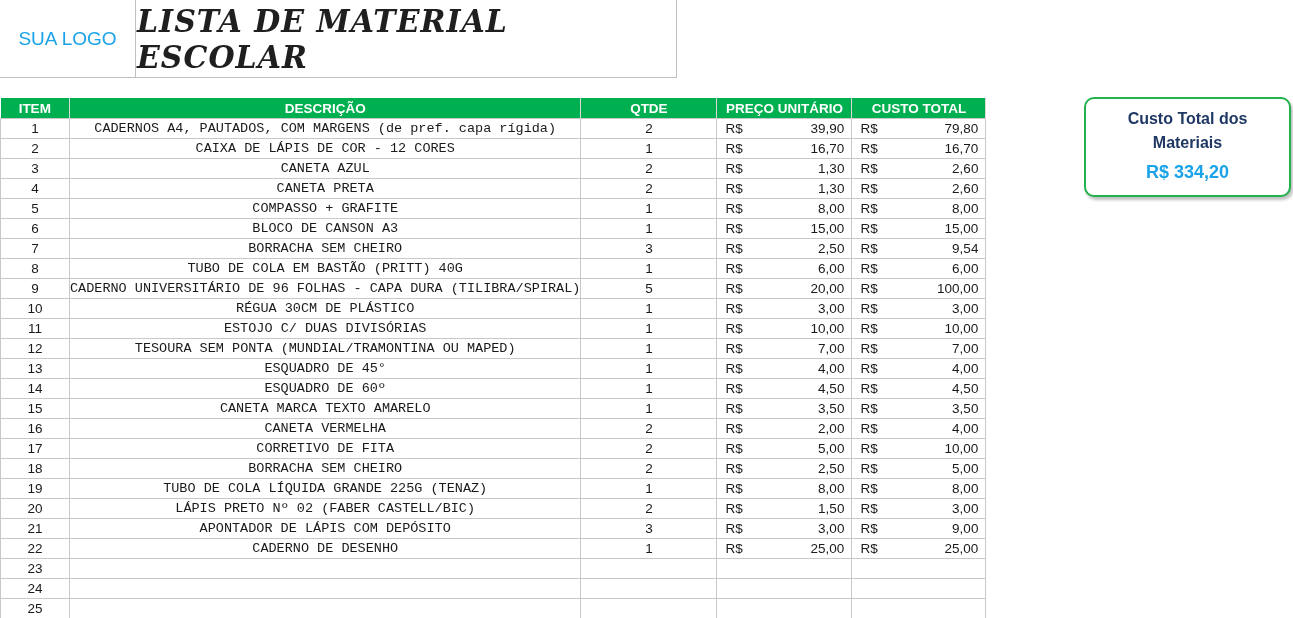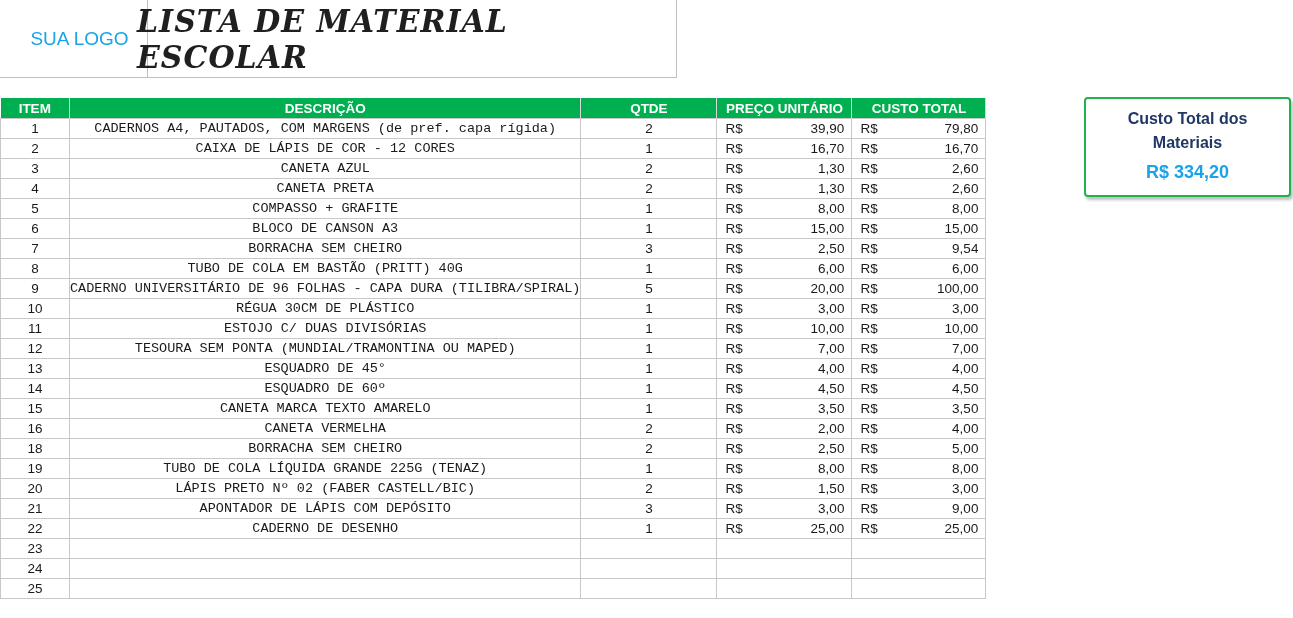--- a/index.html
+++ b/index.html
@@ -1,39 +1,39 @@
 <!DOCTYPE html>
 <html><head>
 <meta charset="utf-8">
 <style>
   html, body { margin:0; padding:0; background:#ffffff; }
   body { width:1293px; height:618px; position:relative; overflow:hidden;
          font-family:"Liberation Sans", sans-serif; color:#1a1a1a; }
   .header-box { position:absolute; left:0; top:0; width:677px; height:78px;
                 border-right:1px solid #bfbfbf; border-bottom:1px solid #bfbfbf; box-sizing:border-box; }
-  .logo-cell { position:absolute; left:12px; top:0; width:136px; height:78px;
+  .logo-cell { position:absolute; left:0; top:0; width:136px; height:78px;
                border-right:1px solid #bfbfbf; box-sizing:border-box;
                display:flex; align-items:center; justify-content:center;
                color:#1aa3e8; font-size:19px; }
   .title-cell { position:absolute; left:137px; top:0; width:540px; height:78px;
                 display:flex; align-items:center; justify-content:center;border-radius:10px; }
   .title-text { font-family:"DejaVu Serif", serif; font-weight:bold; font-style:italic;
                 font-size:30px; color:#1f1f1f; letter-spacing:1px; transform:scaleY(1.05); }
   table.materials { position:absolute; left:0; top:98px; border-collapse:collapse;
                     table-layout:fixed; font-size:13.5px; }
   table.materials th { background:#00b050; color:#ffffff; font-weight:bold; height:20px;
                        padding:0; border-right:1px solid #d9d9d9; font-size:13.5px; }
   table.materials td { height:19px; padding:0; border:1px solid #c8c8c8; white-space:nowrap;
                        overflow:hidden; }
   .c-item { text-align:center; }
   .c-desc { text-align:center;font-family:Liberation Mono, monospace; }
   .c-qty { text-align:center; }
   .money { display:flex; justify-content:space-between; padding:0 7px 0 8px; }
   .summary-card { position:absolute; left:1084px; top:97px; width:207px; height:100px;
-                  border:2px solid #22b14c; border-radius:4px; box-sizing:border-box;
+                  border:2px solid #22b14c; border-radius:10px; box-sizing:border-box;
                   background:#fff; box-shadow:2px 3px 3px rgba(0,0,0,0.25);
                   text-align:center; }
   .summary-title { margin-top:8px; color:#1f3864; font-weight:bold; font-size:16px; line-height:24px; padding:0 10px; }
   .summary-value { margin-top:7px; color:#1aa3e8; font-weight:bold; font-size:18px;text-align:center; }
 </style>
 </head>
 <body>
 
 <div class="header-box">
   <div class="logo-cell">SUA LOGO</div>
@@ -326,20 +326,37 @@
           </div>
         </td>
         <td>
           <div class="money">
             <span>R$</span>
             <span>4,00</span>
           </div>
         </td>
       </tr>
       <tr>
+        <td class="c-item">17</td>
+        <td class="c-desc">CORRETIVO DE FITA</td>
+        <td class="c-qty">2</td>
+        <td>
+          <div class="money">
+            <span>R$</span>
+            <span>5,00</span>
+          </div>
+        </td>
+        <td>
+          <div class="money">
+            <span>R$</span>
+            <span>10,00</span>
+          </div>
+        </td>
+      </tr>
+      <tr>
         <td class="c-item">18</td>
         <td class="c-desc">BORRACHA SEM CHEIRO</td>
         <td class="c-qty">2</td>
         <td>
           <div class="money">
             <span>R$</span>
             <span>2,50</span>
           </div>
         </td>
         <td>

